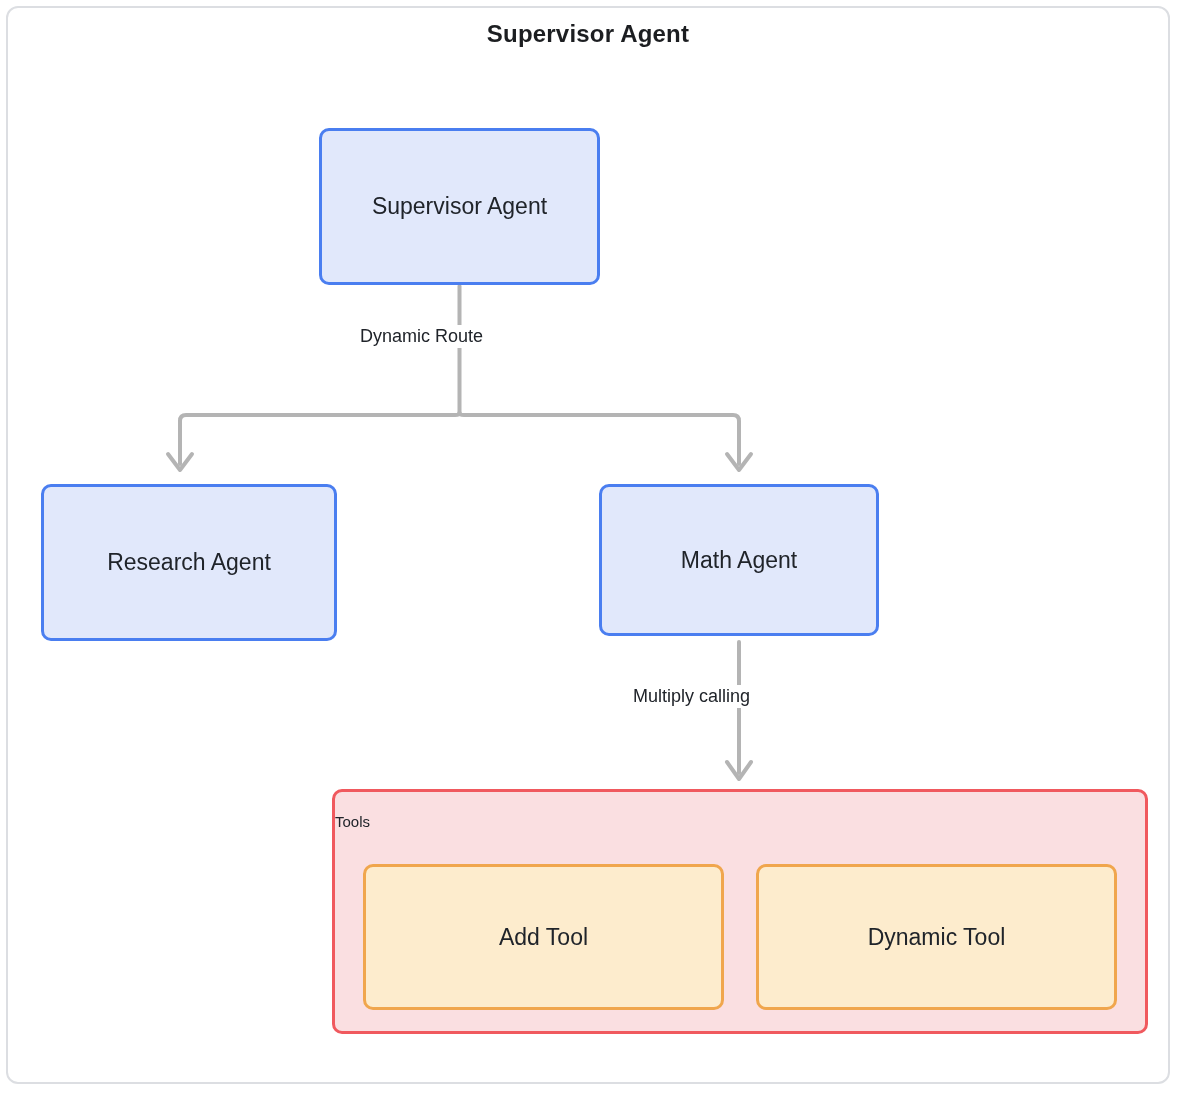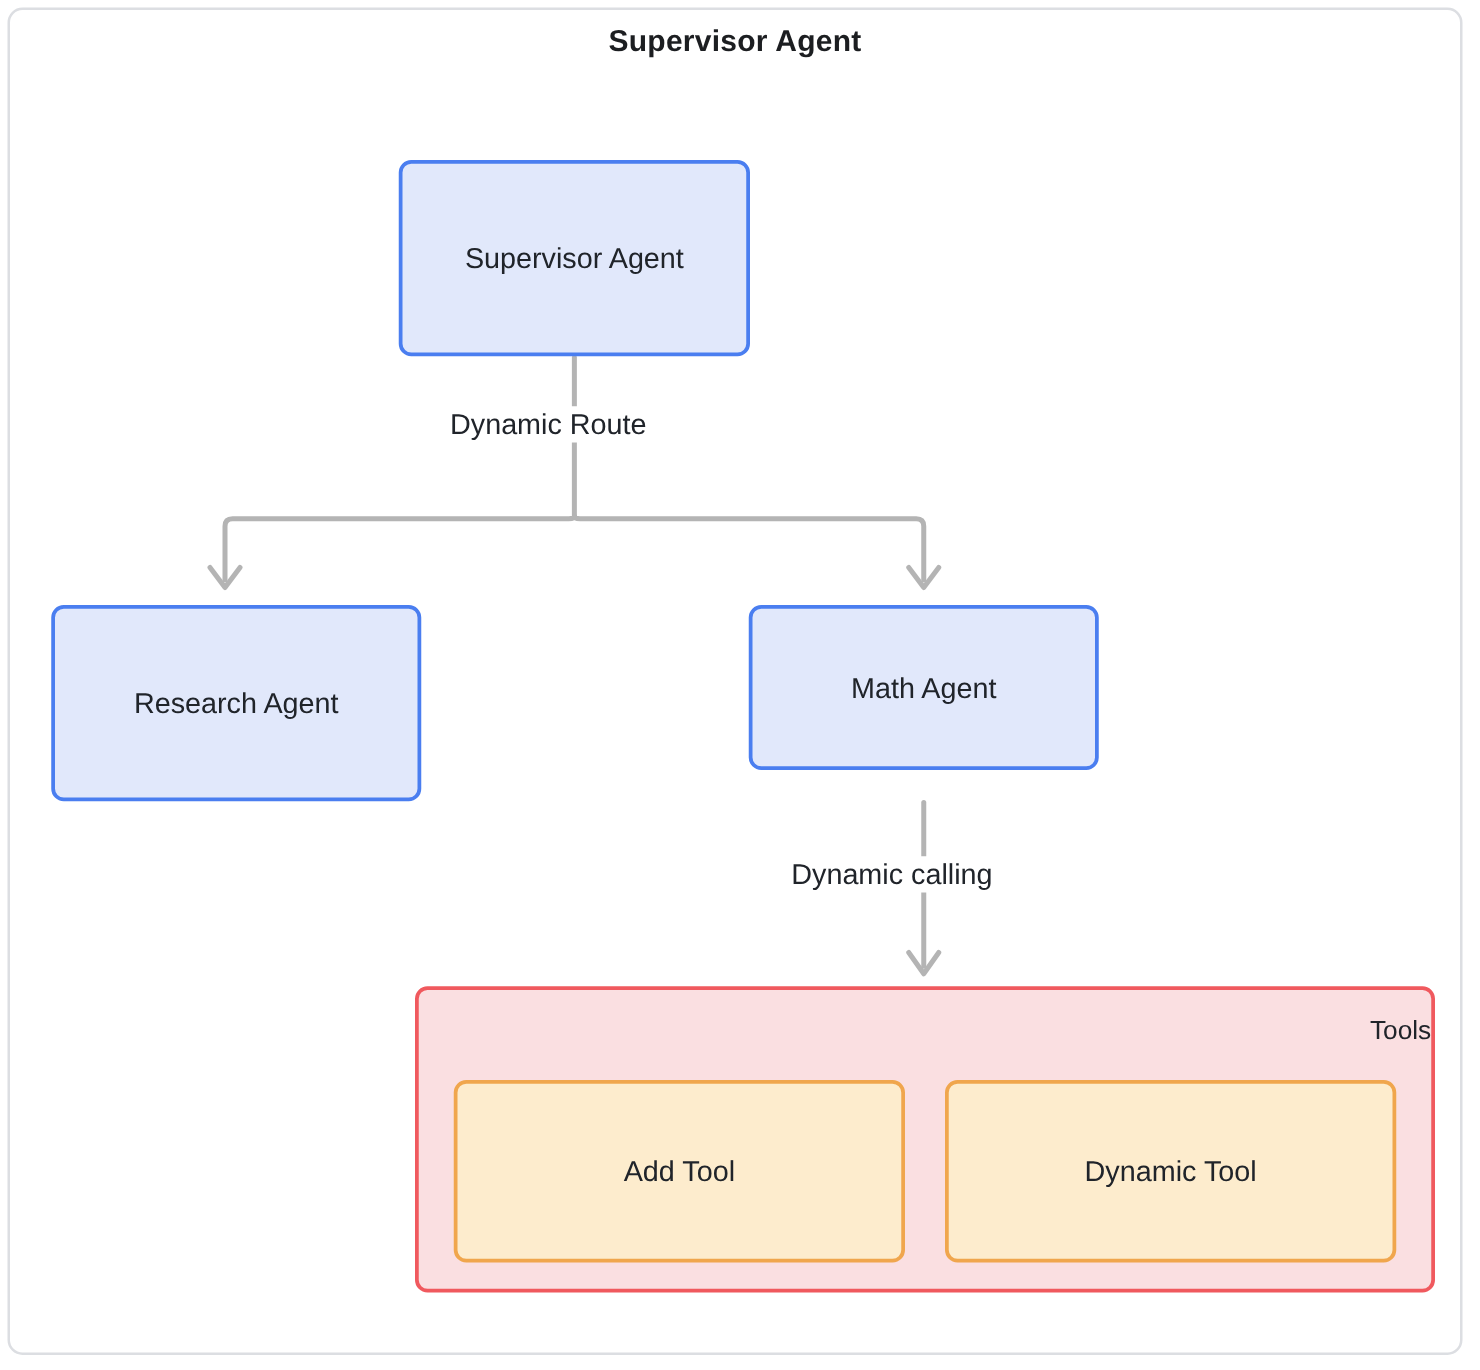--- a/index.html
+++ b/index.html
@@ -61,26 +61,26 @@
     color: #20242a;
     line-height: 1.25;
   }
   .node-agent {
     background: #e1e8fb;
     border: 3px solid #4a7ef0;
   }
 
   #node-supervisor { left: 319px; top: 128px; width: 281px; height: 157px; }
   #node-research   { left: 41px;  top: 484px; width: 296px; height: 157px; }
-  #node-math       { left: 599px; top: 484px; width: 280px; height: 132px; }
+  #node-math       { left: 599px; top: 484px; width: 280px; height: 152px; }
 
   
   .edge-label {
     position: absolute;
-    font-size: 23px;
+    font-size: 18px;
     color: #20242a;
     background: #ffffff;
     padding: 1px 7px;
     white-space: nowrap;
     text-align: center;
   }
   #label-dynamic-route { left: 353px; top: 325px; }
   #label-function-calling { left: 626px; top: 685px; }
 
   
@@ -93,22 +93,22 @@
     box-sizing: border-box;
     background: #fadfe1;
     border: 3px solid #f0595e;
     border-radius: 10px;
   }
   #cluster-tools-label {
     position: absolute;
     left: 0;
     top: 21px;
     width: 100%;
-    text-align: right;
-    font-size: 21px;
+    text-align: left;
+    font-size: 15px;
     color: #20242a;
   }
   #tools-row {
     position: absolute;
     left: 28px;
     top: 72px;
     right: 28px;
     height: 146px;
     display: flex;
     justify-content: space-between;
@@ -162,21 +162,21 @@
 <div class="node node-agent" id="node-research">
   <span>Research Agent</span>
 </div>
 
 <div class="node node-agent" id="node-math">
   <span>Math Agent</span>
 </div>
 
 <div class="edge-label" id="label-dynamic-route">Dynamic Route</div>
 
-<div class="edge-label" id="label-function-calling">Dynamic calling</div>
+<div class="edge-label" id="label-function-calling">Multiply calling</div>
 
 <div id="cluster-tools">
   <div id="cluster-tools-label">Tools</div>
   <div id="tools-row">
     <div class="node-tool">
       <span>Add Tool</span>
     </div>
     <div class="node-tool">
       <span>Dynamic Tool</span>
     </div>

